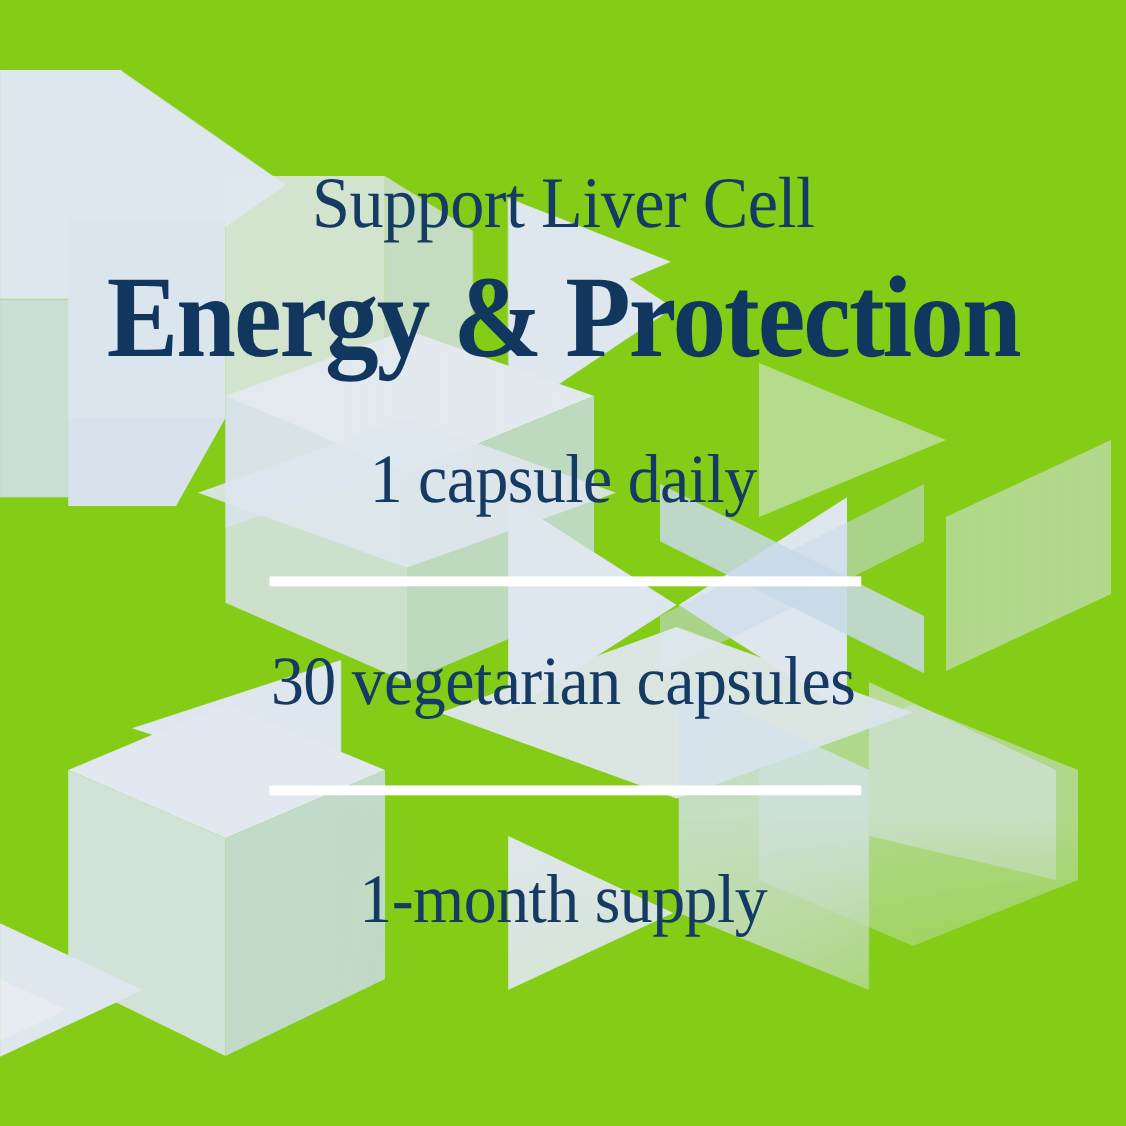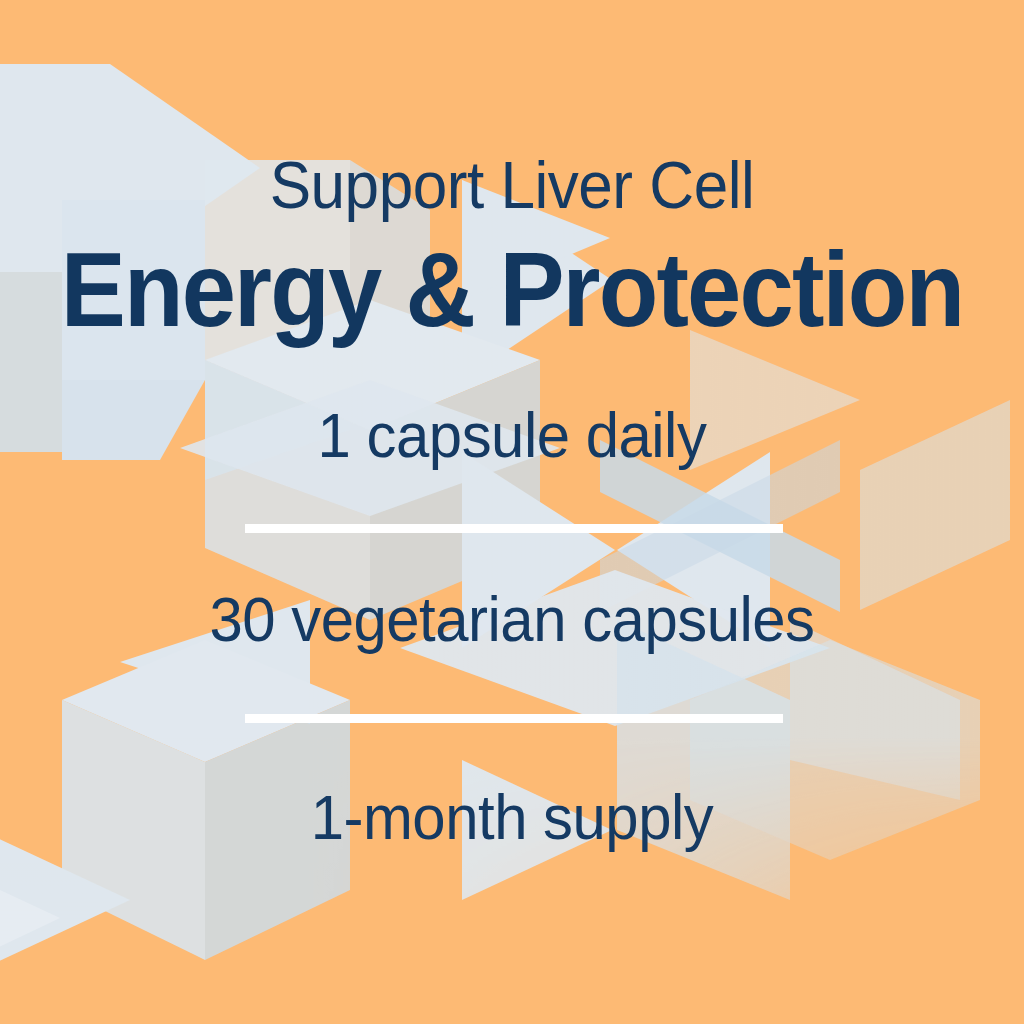--- a/index.html
+++ b/index.html
@@ -10,22 +10,23 @@
     width: 1024px;
     height: 1024px;
     overflow: hidden;
     font-family: "Liberation Sans", sans-serif;
   }
 
   #promo-card {
     position: relative;
     width: 1024px;
     height: 1024px;
-    background: #fdba74;
+    background: #84cc16;
     overflow: hidden;
+    font-family: Liberation Serif, serif;
   }
 
   #bg-pattern {
     position: absolute;
     left: 0;
     top: 0;
     width: 1024px;
     height: 1024px;
     pointer-events: none;
   }

